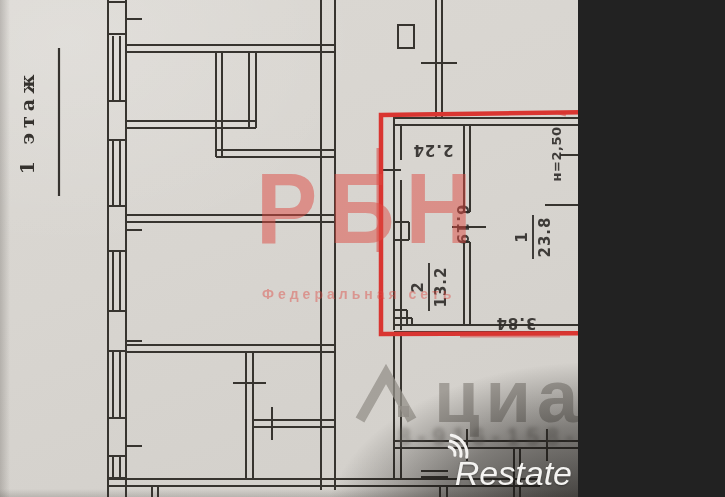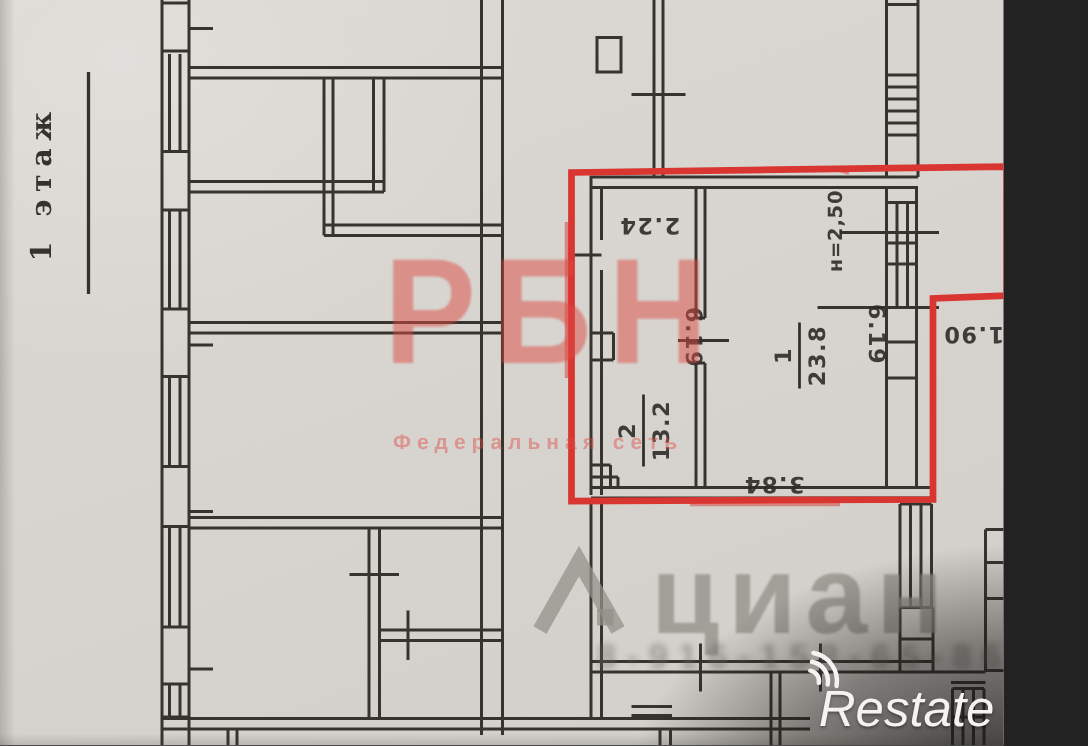--- a/index.html
+++ b/index.html
@@ -1,17 +1,17 @@
 <!DOCTYPE html>
 <html><head>
 <meta charset="utf-8">
 <style>
   html,body{margin:0;padding:0;background:#222;}
   .canvas{
-    position:relative;width:669px;height:497px;overflow:hidden;
+    position:relative;width:578px;height:497px;overflow:hidden;
     background:
       radial-gradient(420px 300px at 12% 8%, rgba(255,255,255,.18), transparent 70%),
       linear-gradient(160deg,#dbd8d3 0%,#d8d5d0 45%,#d2cfca 100%);
     font-family:"DejaVu Sans", sans-serif;
   }
   .edge-left{position:absolute;left:0;top:0;bottom:0;width:10px;
     background:linear-gradient(90deg,rgba(55,50,45,.22),transparent);}
   .edge-bottom{position:absolute;left:0;bottom:0;right:0;height:8px;
     background:linear-gradient(0deg,rgba(55,50,45,.18),transparent);}
   svg.plan{position:absolute;left:0;top:0;filter:blur(.4px);}

